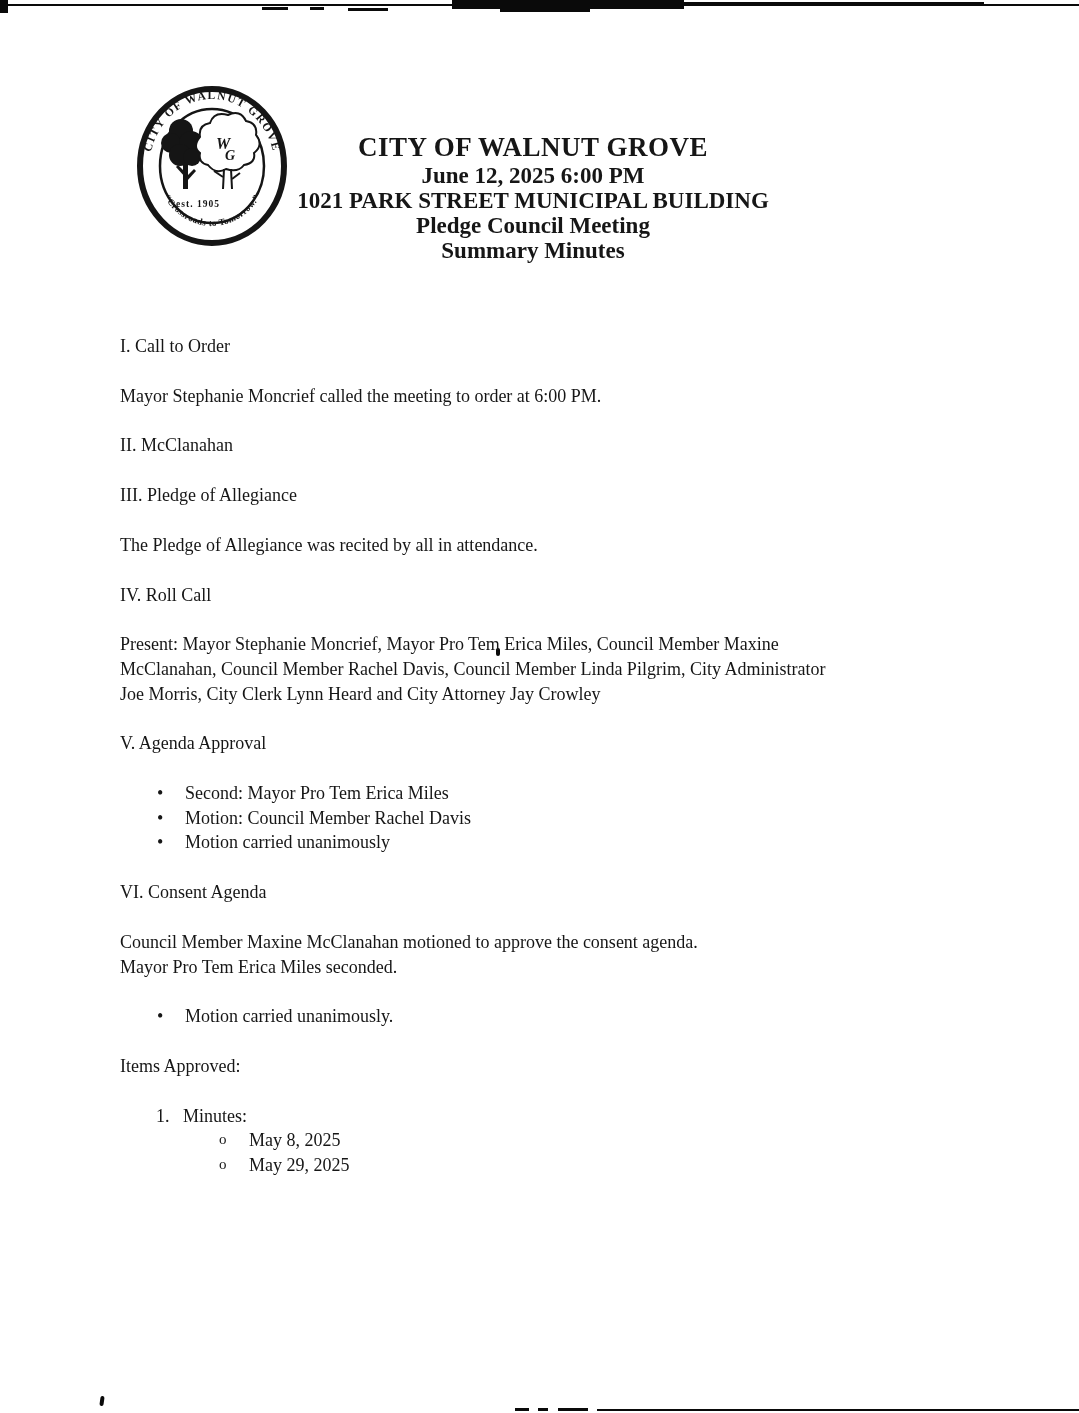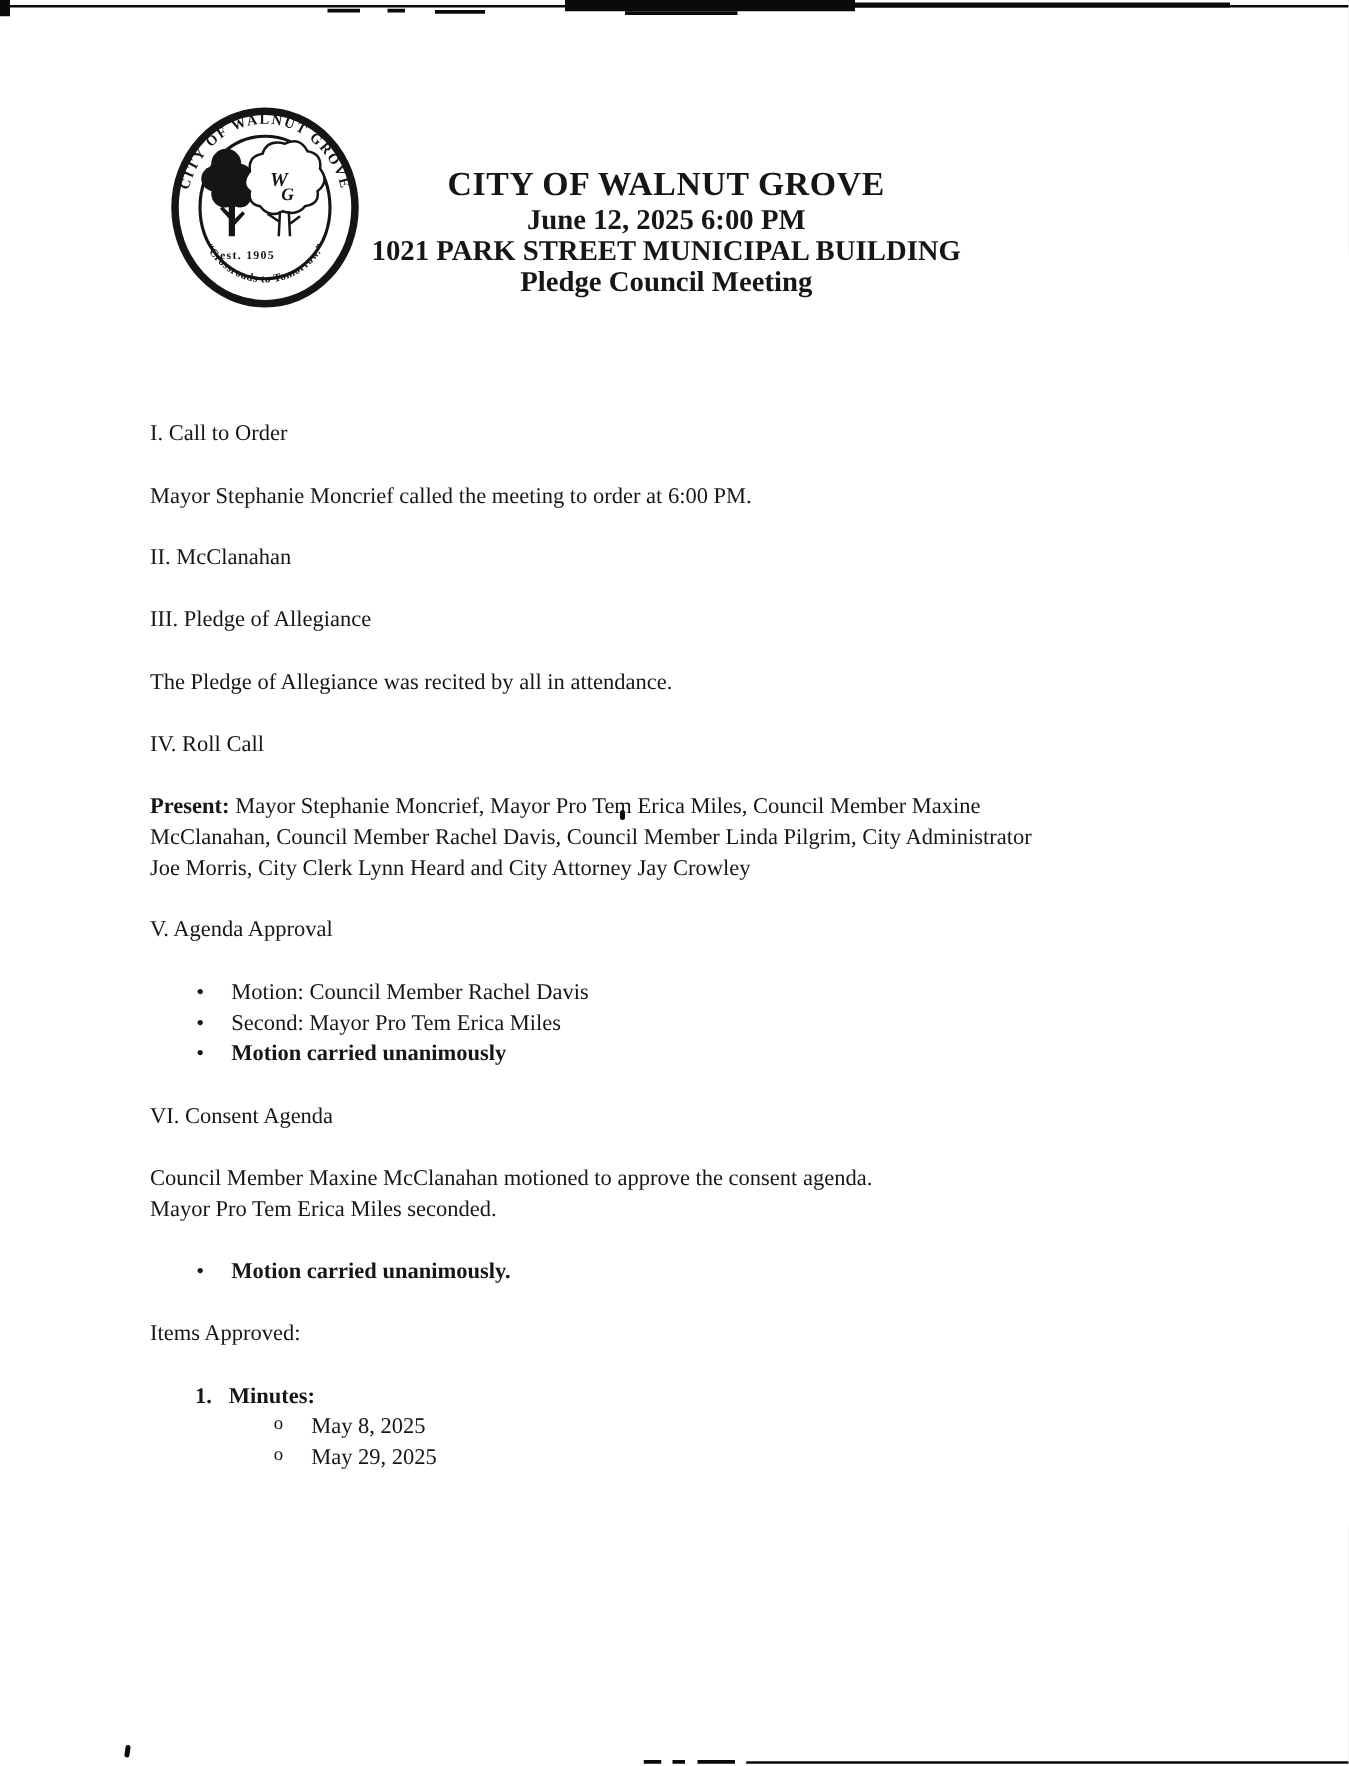--- a/index.html
+++ b/index.html
@@ -51,21 +51,21 @@
     position: absolute;
     left: 120px;
     top: 334px;
     width: 762px;
     font-size: 18px;
     line-height: 24.7px;
   }
   .body-text h2 { font-size: 18px; font-weight: normal; margin: 0 0 25px 0; line-height: 24.7px; }
   .body-text p  { margin: 0 0 25px 0; }
   .p-narrow { width: 712px; }
-  .bold { font-weight: bold; }
+  .bold { font-weight: normal; }
 
   ul.bullets { list-style: none; margin: 0 0 25px 0; padding: 0; }
   ul.bullets > li { position: relative; padding-left: 65px; }
   ul.bullets > li::before {
     content: "\2022";
     position: absolute; left: 37px; top: 0;
     font-size: 18px;
   }
   ul.sub-bullets { list-style: none; margin: 0; padding: 0; }
   ul.sub-bullets > li { position: relative; padding-left: 129px; }
@@ -135,42 +135,43 @@
     <text x="89" y="75" font-size="14" font-style="italic">G</text>
 
     <text x="62" y="122" font-size="9.5" text-anchor="middle" letter-spacing="1">est. 1905</text>
   </svg>
 
   <header class="header-text">
     <div class="doc-title">CITY OF WALNUT GROVE</div>
     <div class="header-line">June 12, 2025 6:00 PM</div>
     <div class="header-line">1021 PARK STREET MUNICIPAL BUILDING</div>
     <div class="header-line">Pledge Council Meeting</div>
+    <div class="header-line">Summary Minutes</div>
   </header>
 
   <main class="body-text">
 
     <h2>I. Call to Order</h2>
     <p>Mayor Stephanie Moncrief called the meeting to order at 6:00 PM.</p>
 
     <h2>II. McClanahan</h2>
 
     <h2>III. Pledge of Allegiance</h2>
     <p>The Pledge of Allegiance was recited by all in attendance.</p>
 
     <h2>IV. Roll Call</h2>
     <p class="p-narrow">
       <span class="bold">Present:</span>
       <span>Mayor Stephanie Moncrief, Mayor Pro Tem Erica Miles, Council Member Maxine McClanahan, Council Member Rachel Davis, Council Member Linda Pilgrim, City Administrator Joe Morris, City Clerk Lynn Heard and City Attorney Jay Crowley</span>
     </p>
 
     <h2>V. Agenda Approval</h2>
     <ul class="bullets">
+      <li><span>Second: Mayor Pro Tem Erica Miles</span></li>
       <li><span>Motion: Council Member Rachel Davis</span></li>
-      <li><span>Second: Mayor Pro Tem Erica Miles</span></li>
       <li><span class="bold">Motion carried unanimously</span></li>
     </ul>
 
     <h2>VI. Consent Agenda</h2>
     <p>
       <span>Council Member Maxine McClanahan motioned to approve the consent agenda.</span><br>
       <span>Mayor Pro Tem Erica Miles seconded.</span>
     </p>
     <ul class="bullets">
       <li><span class="bold">Motion carried unanimously.</span></li>

